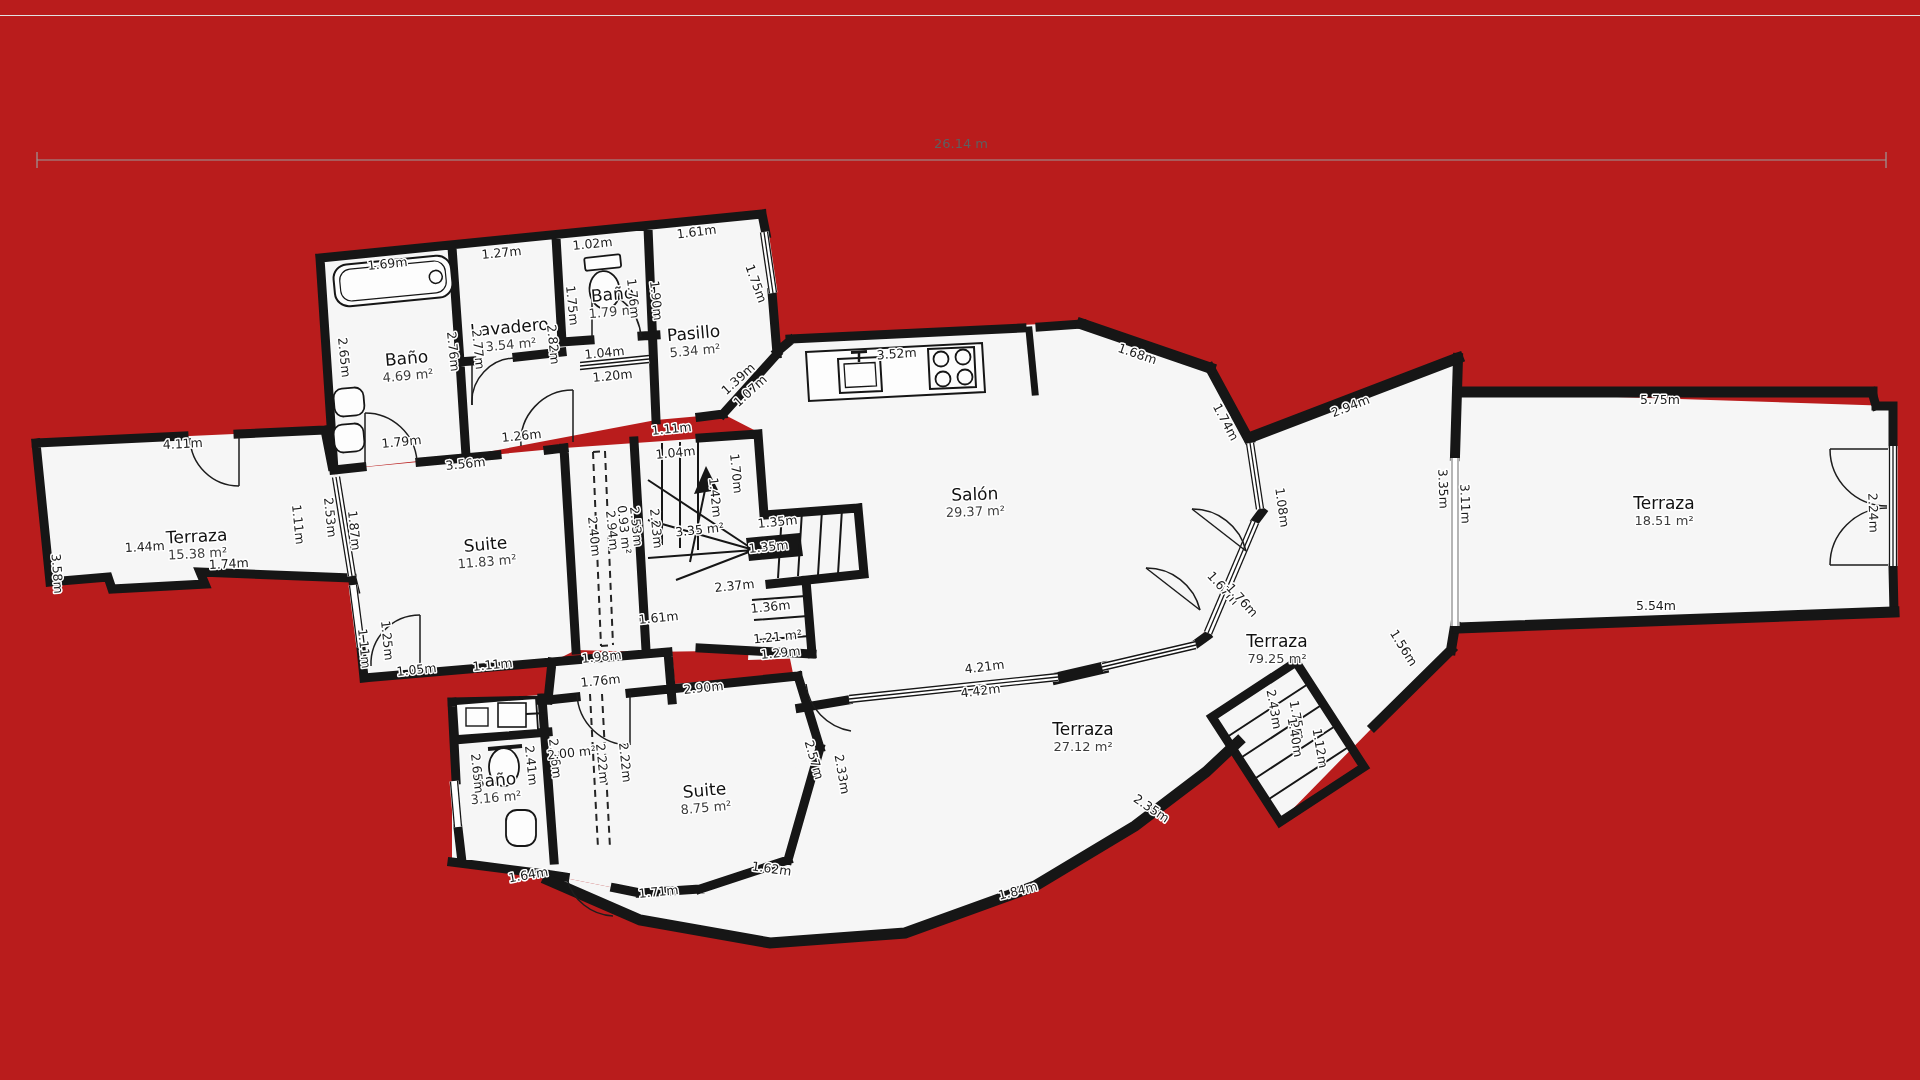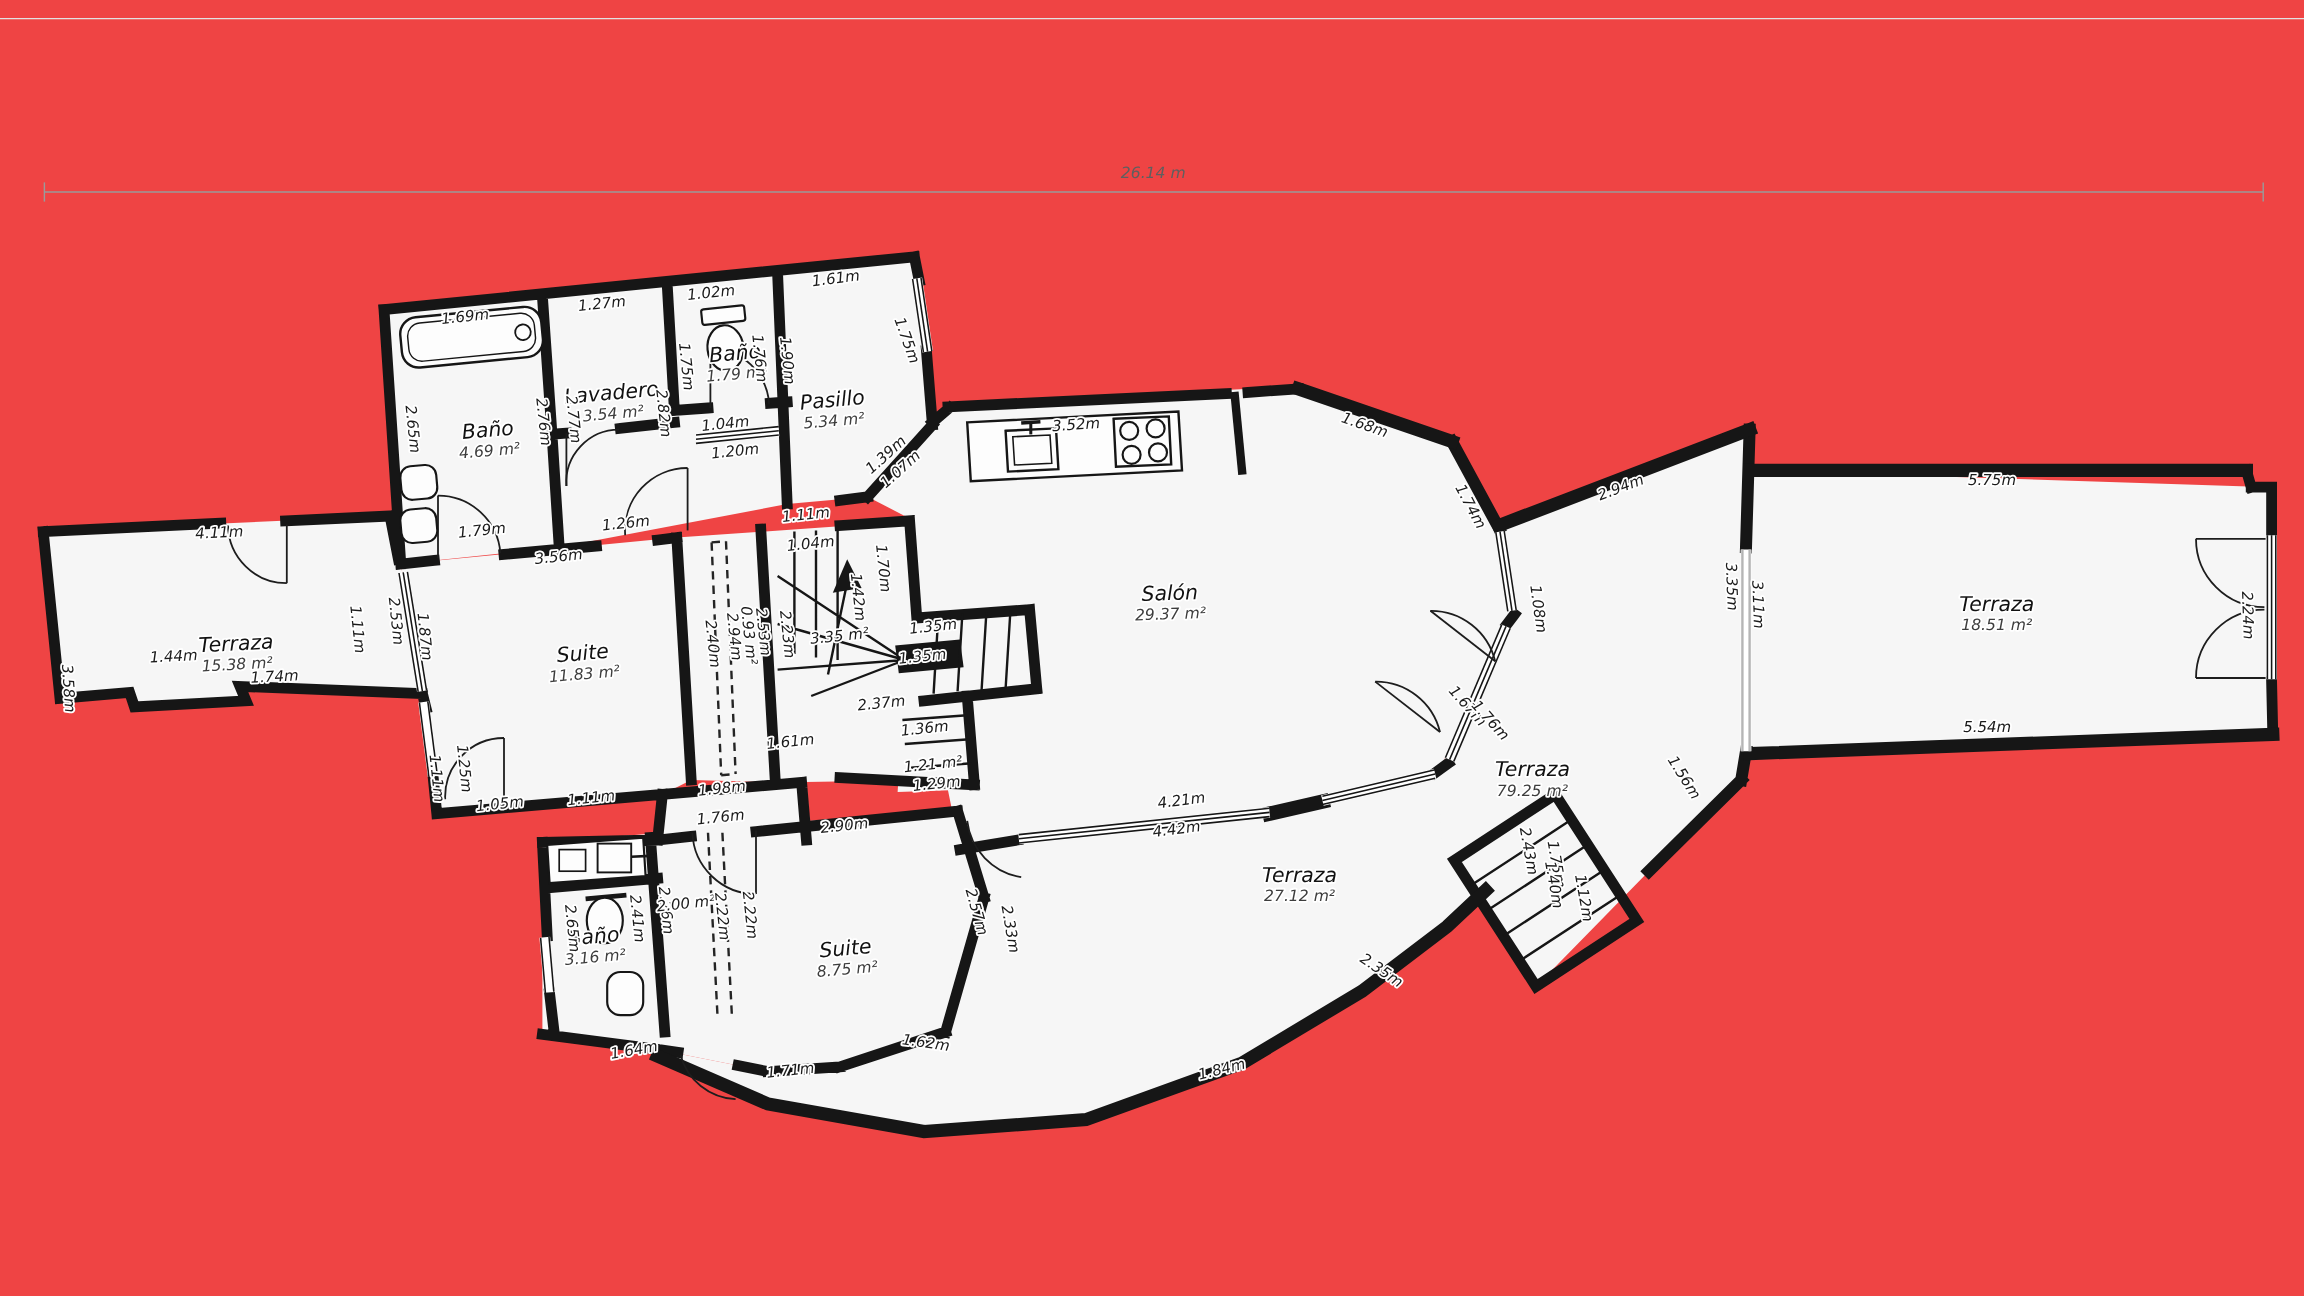--- a/index.html
+++ b/index.html
@@ -1,16 +1,16 @@
 <!DOCTYPE html>
 <html style="--wall: #161616; --room: #f6f6f6; --ink: #1b1b1b;"><head>
 <meta charset="utf-8">
 <style>
   html,body{margin:0;padding:0;background:#fff;width:1920px;height:1080px;overflow:hidden;}
-  #plan-wrap{position:relative;width:1920px;height:1080px;background:#ef4444;font-style:italic;}
+  #plan-wrap{position:relative;width:1920px;height:1080px;background:#b91c1c;}
   svg{position:absolute;left:0;top:0;}
   svg text{font-family:"DejaVu Sans","Liberation Sans",sans-serif;text-anchor:middle;
            paint-order:stroke fill;stroke:#ffffff;stroke-width:3px;stroke-linejoin:round;}
   .m{font-size:12.5px;fill:var(--ink,#1b1b1b);}
   .room-name{font-size:17px;fill:#111;}
   .room-area{font-size:13px;fill:#3d3d3d;}
   .dim{font-size:13px;fill:#5f5f5f;stroke-width:0;}
   .wall{stroke:var(--wall,#161616);fill:none;stroke-linecap:square;}
   .fill{fill:var(--room,#f6f6f6);stroke:none;}
   .fix{stroke:var(--wall,#161616);fill:#fdfdfd;}

